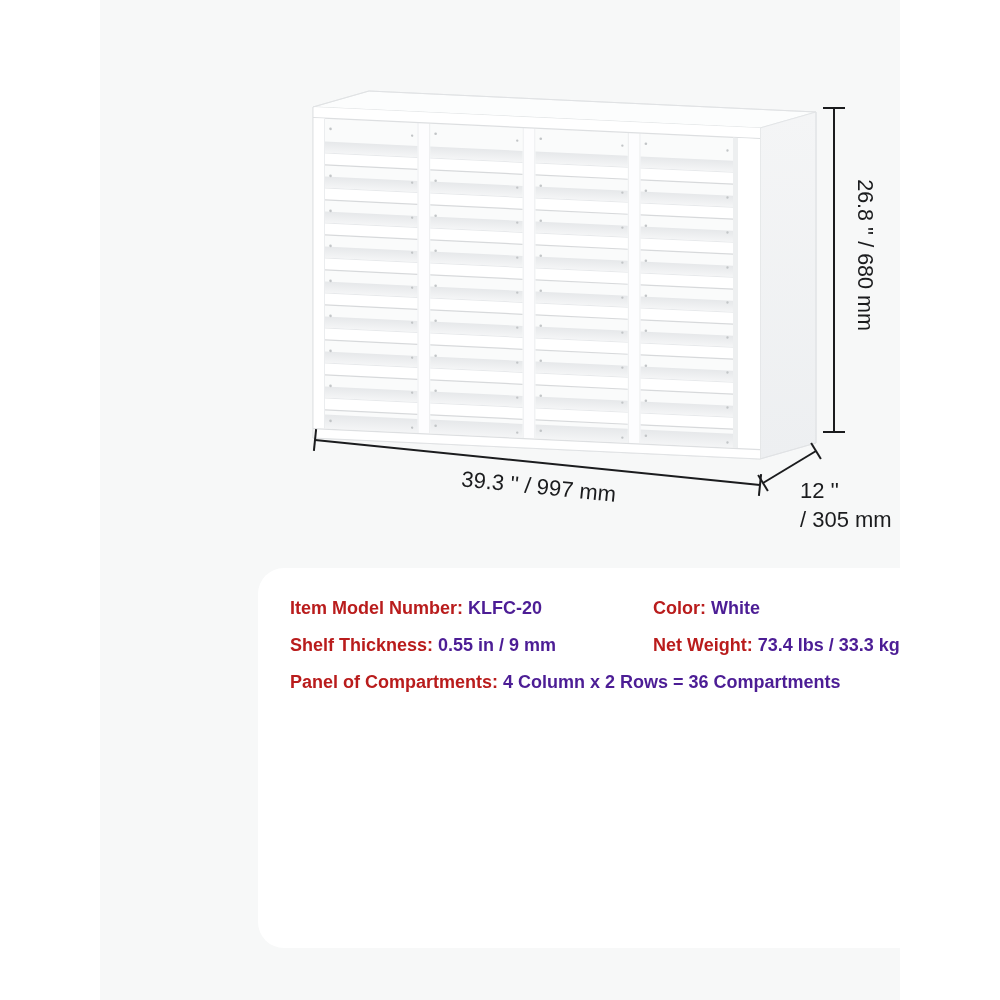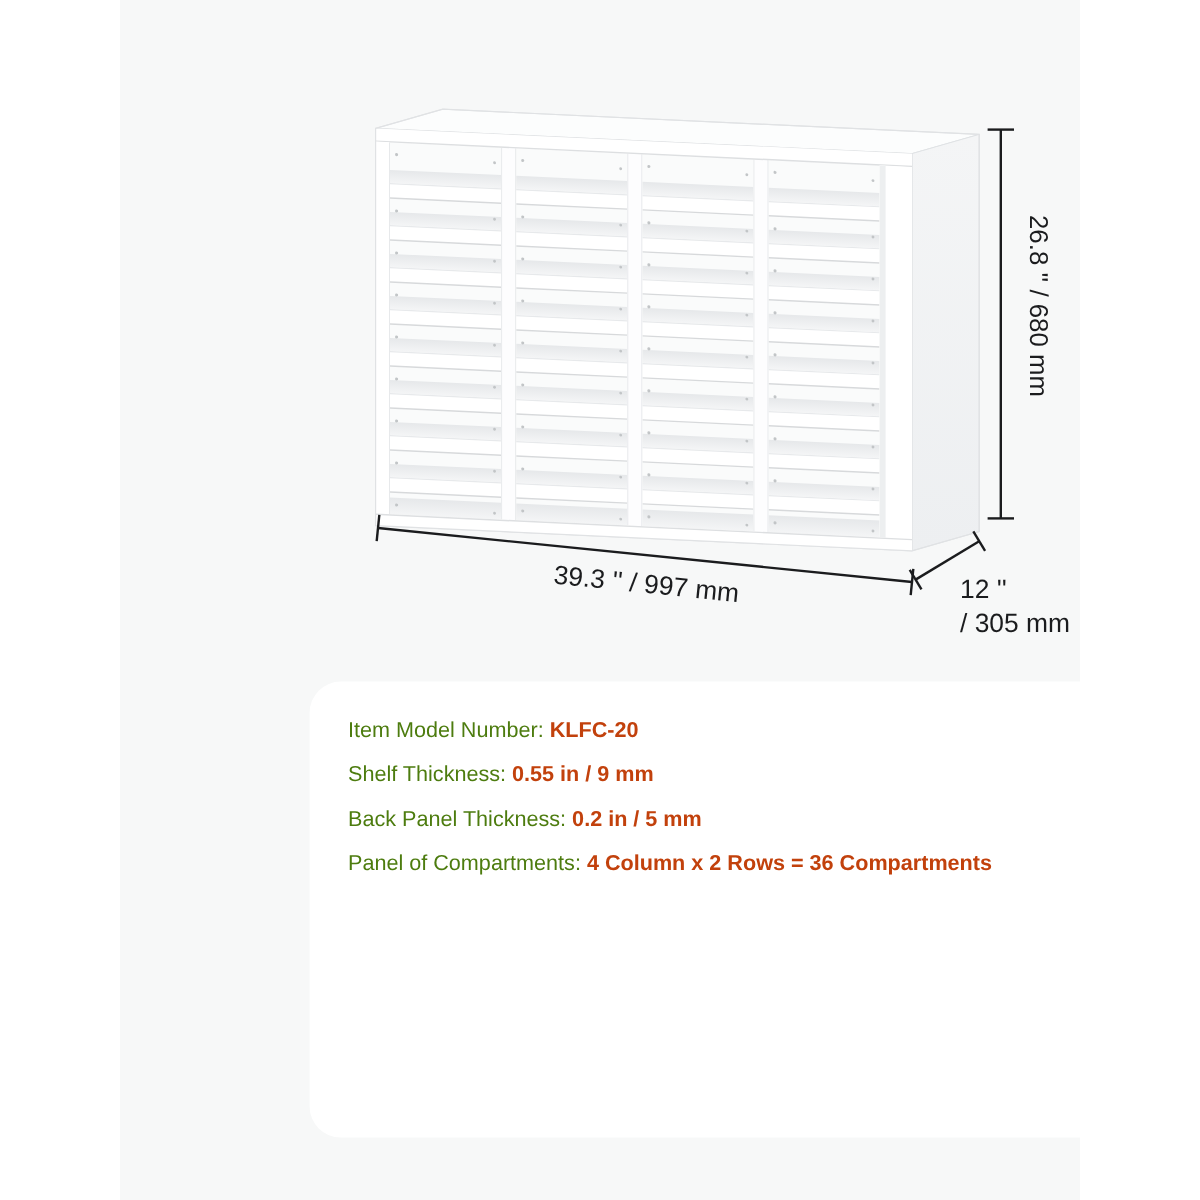--- a/index.html
+++ b/index.html
@@ -14,22 +14,22 @@
   .figure{
     position:absolute;left:140px;top:60px;width:720px;height:500px;
   }
   .spec-panel{
     position:absolute;left:158px;top:568px;width:685px;height:380px;
     background:#ffffff;border-radius:26px;
   }
   .spec-col-left{position:absolute;left:32px;top:22px;}
   .spec-col-right{position:absolute;left:395px;top:22px;}
   .spec-row{height:37px;line-height:37px;font-size:18px;white-space:nowrap;}
-  .spec-label{color:#4d7c0f;margin-right:5px;}
-  .spec-value{color:#c2410c;font-weight:700;}
+  .spec-label{color:#b91c1c;margin-right:5px;font-weight:bold;}
+  .spec-value{color:#4c1d95;font-weight:700;}
 </style>
 </head>
 <body>
 
 <div class="canvas">
 
   <svg class="figure" width="720" height="500" viewBox="0 0 720 500">
     <defs>
       <linearGradient id="surfGrad" x1="0" y1="0" x2="0" y2="1">
         <stop offset="0" stop-color="#e6e8ea"></stop>
@@ -304,22 +304,27 @@
   <div class="spec-panel">
 
     <div class="spec-col-left">
       <div class="spec-row">
         <span class="spec-label">Item Model Number:</span><span class="spec-value">KLFC-20</span>
       </div>
       <div class="spec-row">
         <span class="spec-label">Shelf Thickness:</span><span class="spec-value">0.55 in / 9 mm</span>
       </div>
       <div class="spec-row">
-        <span class="spec-label">Back Panel Thickness:</span><span class="spec-value">0.2 in / 5 mm</span>
-      </div>
-      <div class="spec-row">
         <span class="spec-label">Panel of Compartments:</span><span class="spec-value">4 Column x 2 Rows = 36 Compartments</span>
       </div>
     </div>
 
+    <div class="spec-col-right">
+      <div class="spec-row">
+        <span class="spec-label">Color:</span><span class="spec-value">White</span>
+      </div>
+      <div class="spec-row">
+        <span class="spec-label">Net Weight:</span><span class="spec-value">73.4 lbs / 33.3 kg</span>
+      </div>
+    </div>
 
   </div>
 </div>
 
 </body></html>

